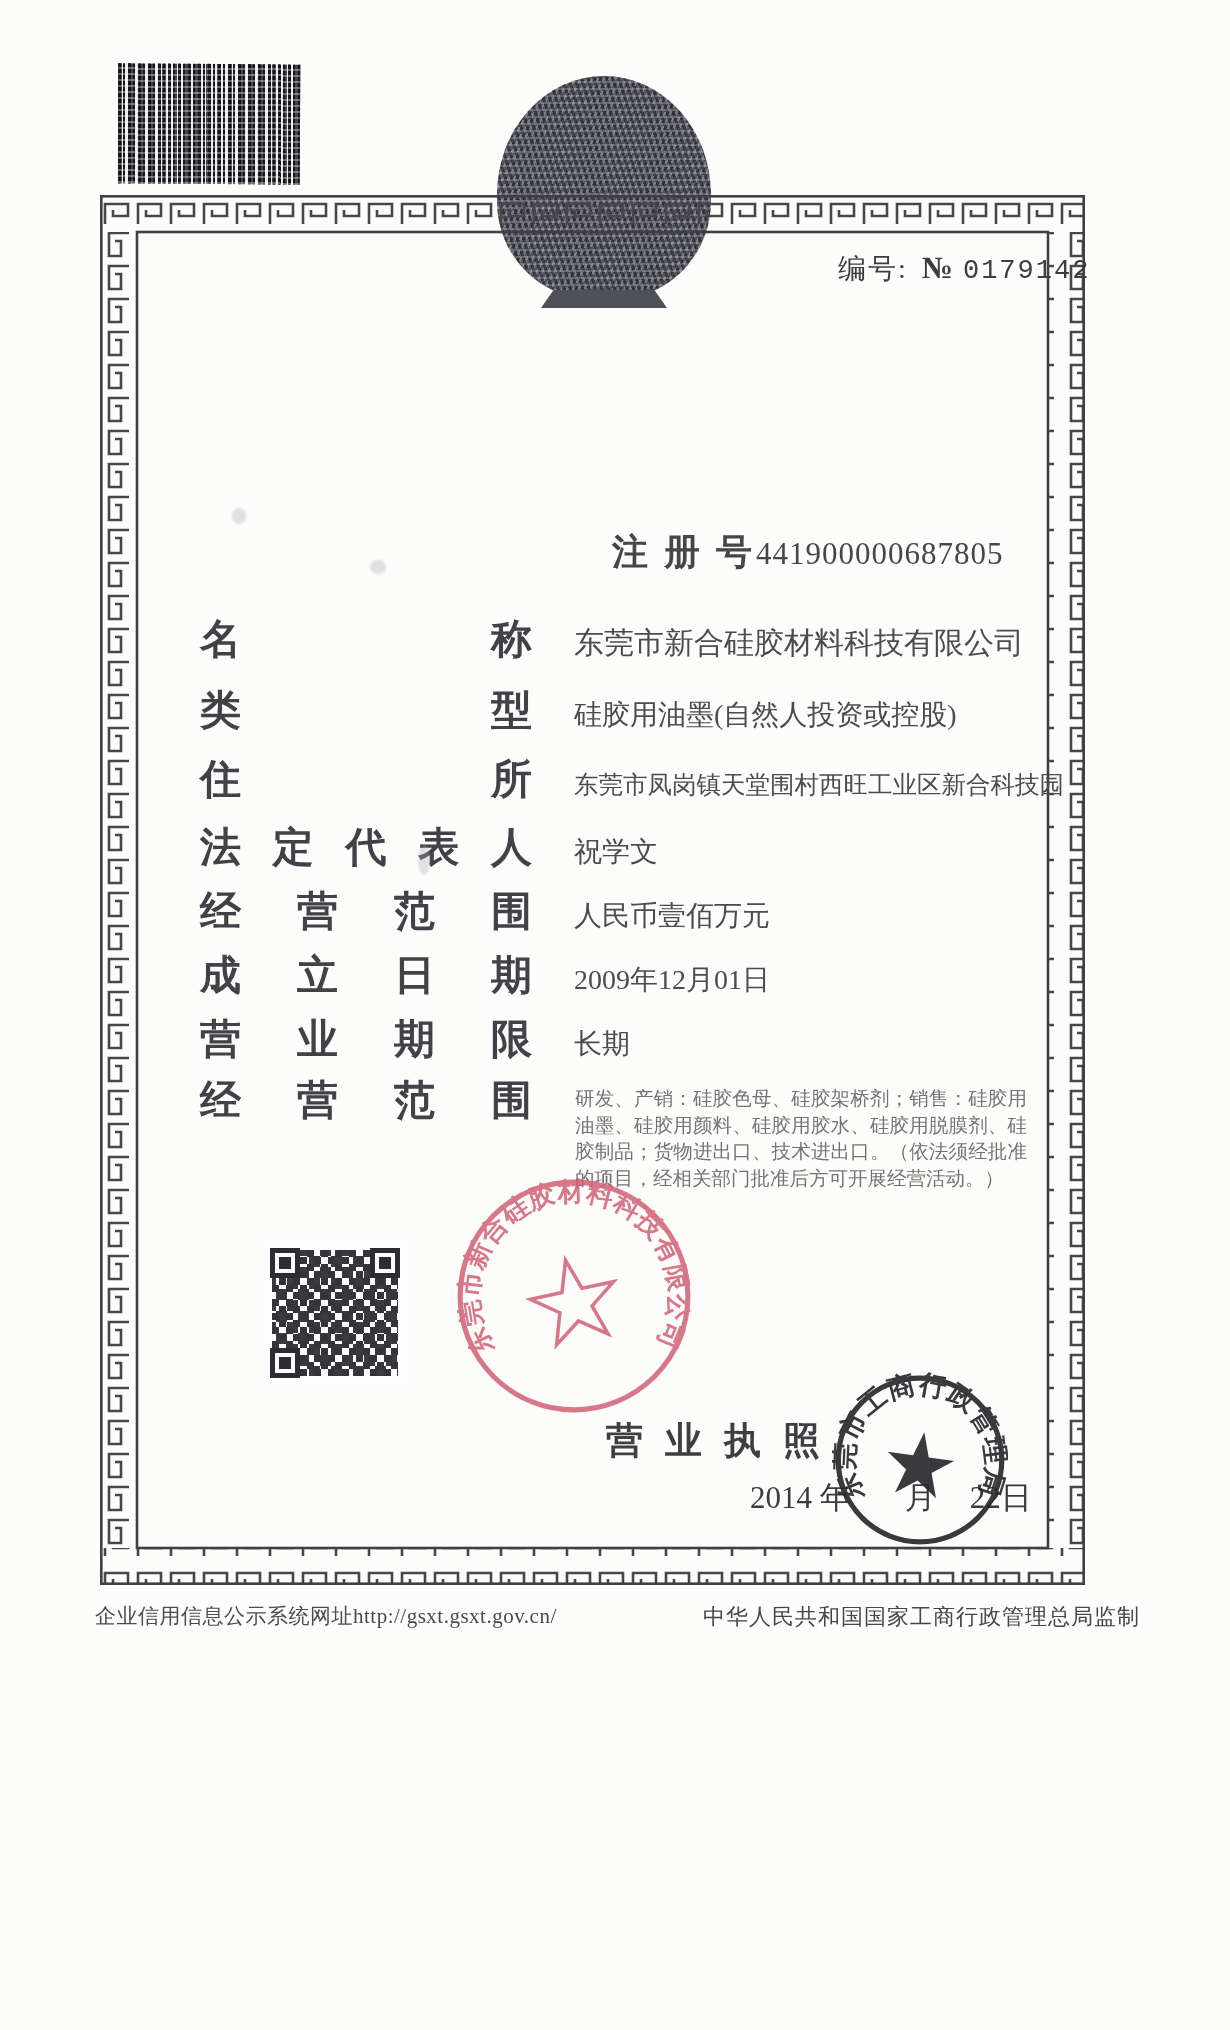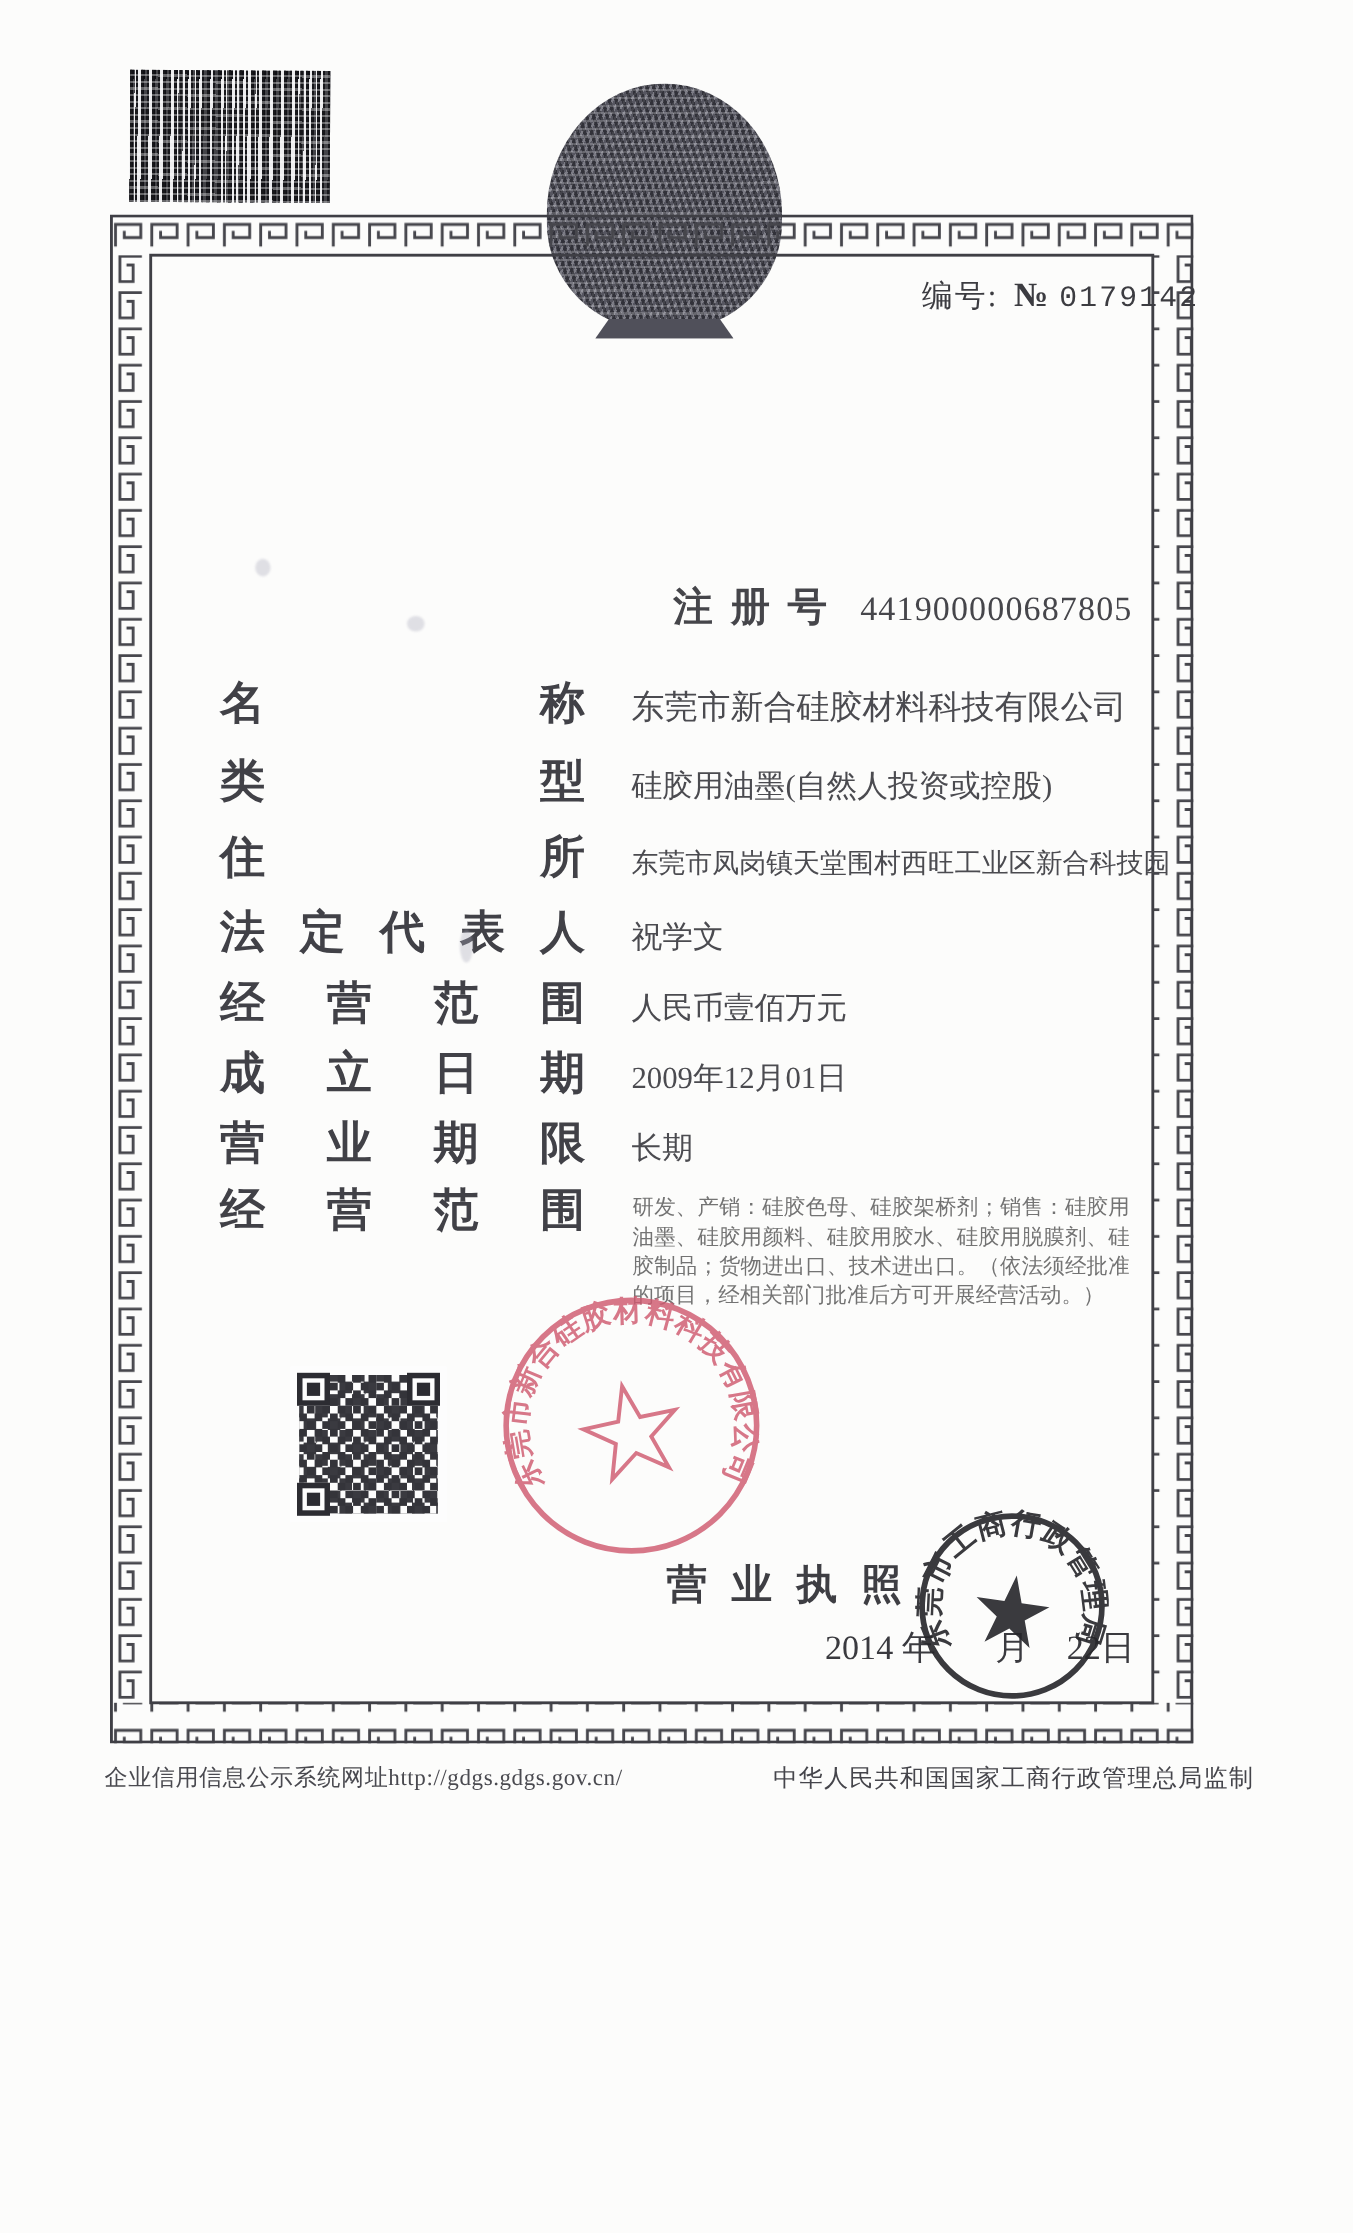--- a/index.html
+++ b/index.html
@@ -50,21 +50,21 @@
     position:absolute;left:100px;top:318px;width:985px;
     text-align:center;font-family:"Liberation Sans","DejaVu Sans",sans-serif;
     font-size:138px;line-height:1.2;font-weight:900;color:#2d2d32;
     letter-spacing:64px;text-indent:64px;white-space:nowrap;
     -webkit-text-stroke:3px #2e2e33;
   }
   
   .regno{position:absolute;left:612px;top:528px;white-space:nowrap;}
   .regno-label{display:inline-block;width:140px;font-size:36px;font-weight:600;color:#45454a;
     text-align:justify;text-align-last:justify;vertical-align:baseline;}
-  .regno-number{margin-left:26px;font-size:31px;letter-spacing:1px;color:#46464b;}
+  .regno-number{font-size:31px;letter-spacing:1px;color:#46464b;}
   
   .field-row{position:absolute;left:200px;display:flex;align-items:baseline;width:850px;}
   .field-label{flex:none;display:inline-block;width:332px;font-size:41px;font-weight:600;color:#414147;
     text-align:justify;text-align-last:justify;}
   .field-value{margin-left:42px;font-size:28px;color:#4b4b50;white-space:nowrap;}
   .val-name{font-size:30px;}
   .val-addr{font-size:24.5px;}
   .scope-value{
     position:absolute;left:575px;top:1086px;width:452px;
     font-size:19.5px;line-height:26.5px;color:#737373;white-space:normal;
@@ -196,20 +196,20 @@
 
   <svg class="registrar-seal" viewBox="0 0 170 170">
     <circle cx="85" cy="85" r="79" fill="none" stroke="#26262a" stroke-width="5"></circle>
     <path id="sealArcB" d="M 32.6 121.7 A 64 64 0 1 1 137.4 121.7" fill="none" stroke="none"></path>
     <polygon points="85,58 92.6,81.5 117.3,81.5 97.4,96 105,119.5 85,105 65,119.5 72.6,96 52.7,81.5 77.4,81.5" fill="#26262a" transform="rotate(8 85 88)"></polygon>
     <text fill="#26262a" font-size="26" font-weight="600" font-family="Liberation Serif, DejaVu Serif, serif">
       <textPath href="#sealArcB" startOffset="2" textLength="270">东莞市工商行政管理局</textPath>
     </text>
   </svg>
 
-  <div class="footer-left">企业信用信息公示系统网址http://gdgs.gdgs.gov.cn/</div>
+  <div class="footer-left">企业信用信息公示系统网址http://gsxt.gsxt.gov.cn/</div>
   <div class="footer-right">中华人民共和国国家工商行政管理总局监制</div>
 
   <div class="speck" style="left:232px;top:508px;width:14px;height:16px;"></div>
   <div class="speck" style="left:370px;top:560px;width:16px;height:14px;"></div>
   <div class="speck" style="left:418px;top:845px;width:12px;height:30px;"></div>
 
 </div>
 
 </body></html>

